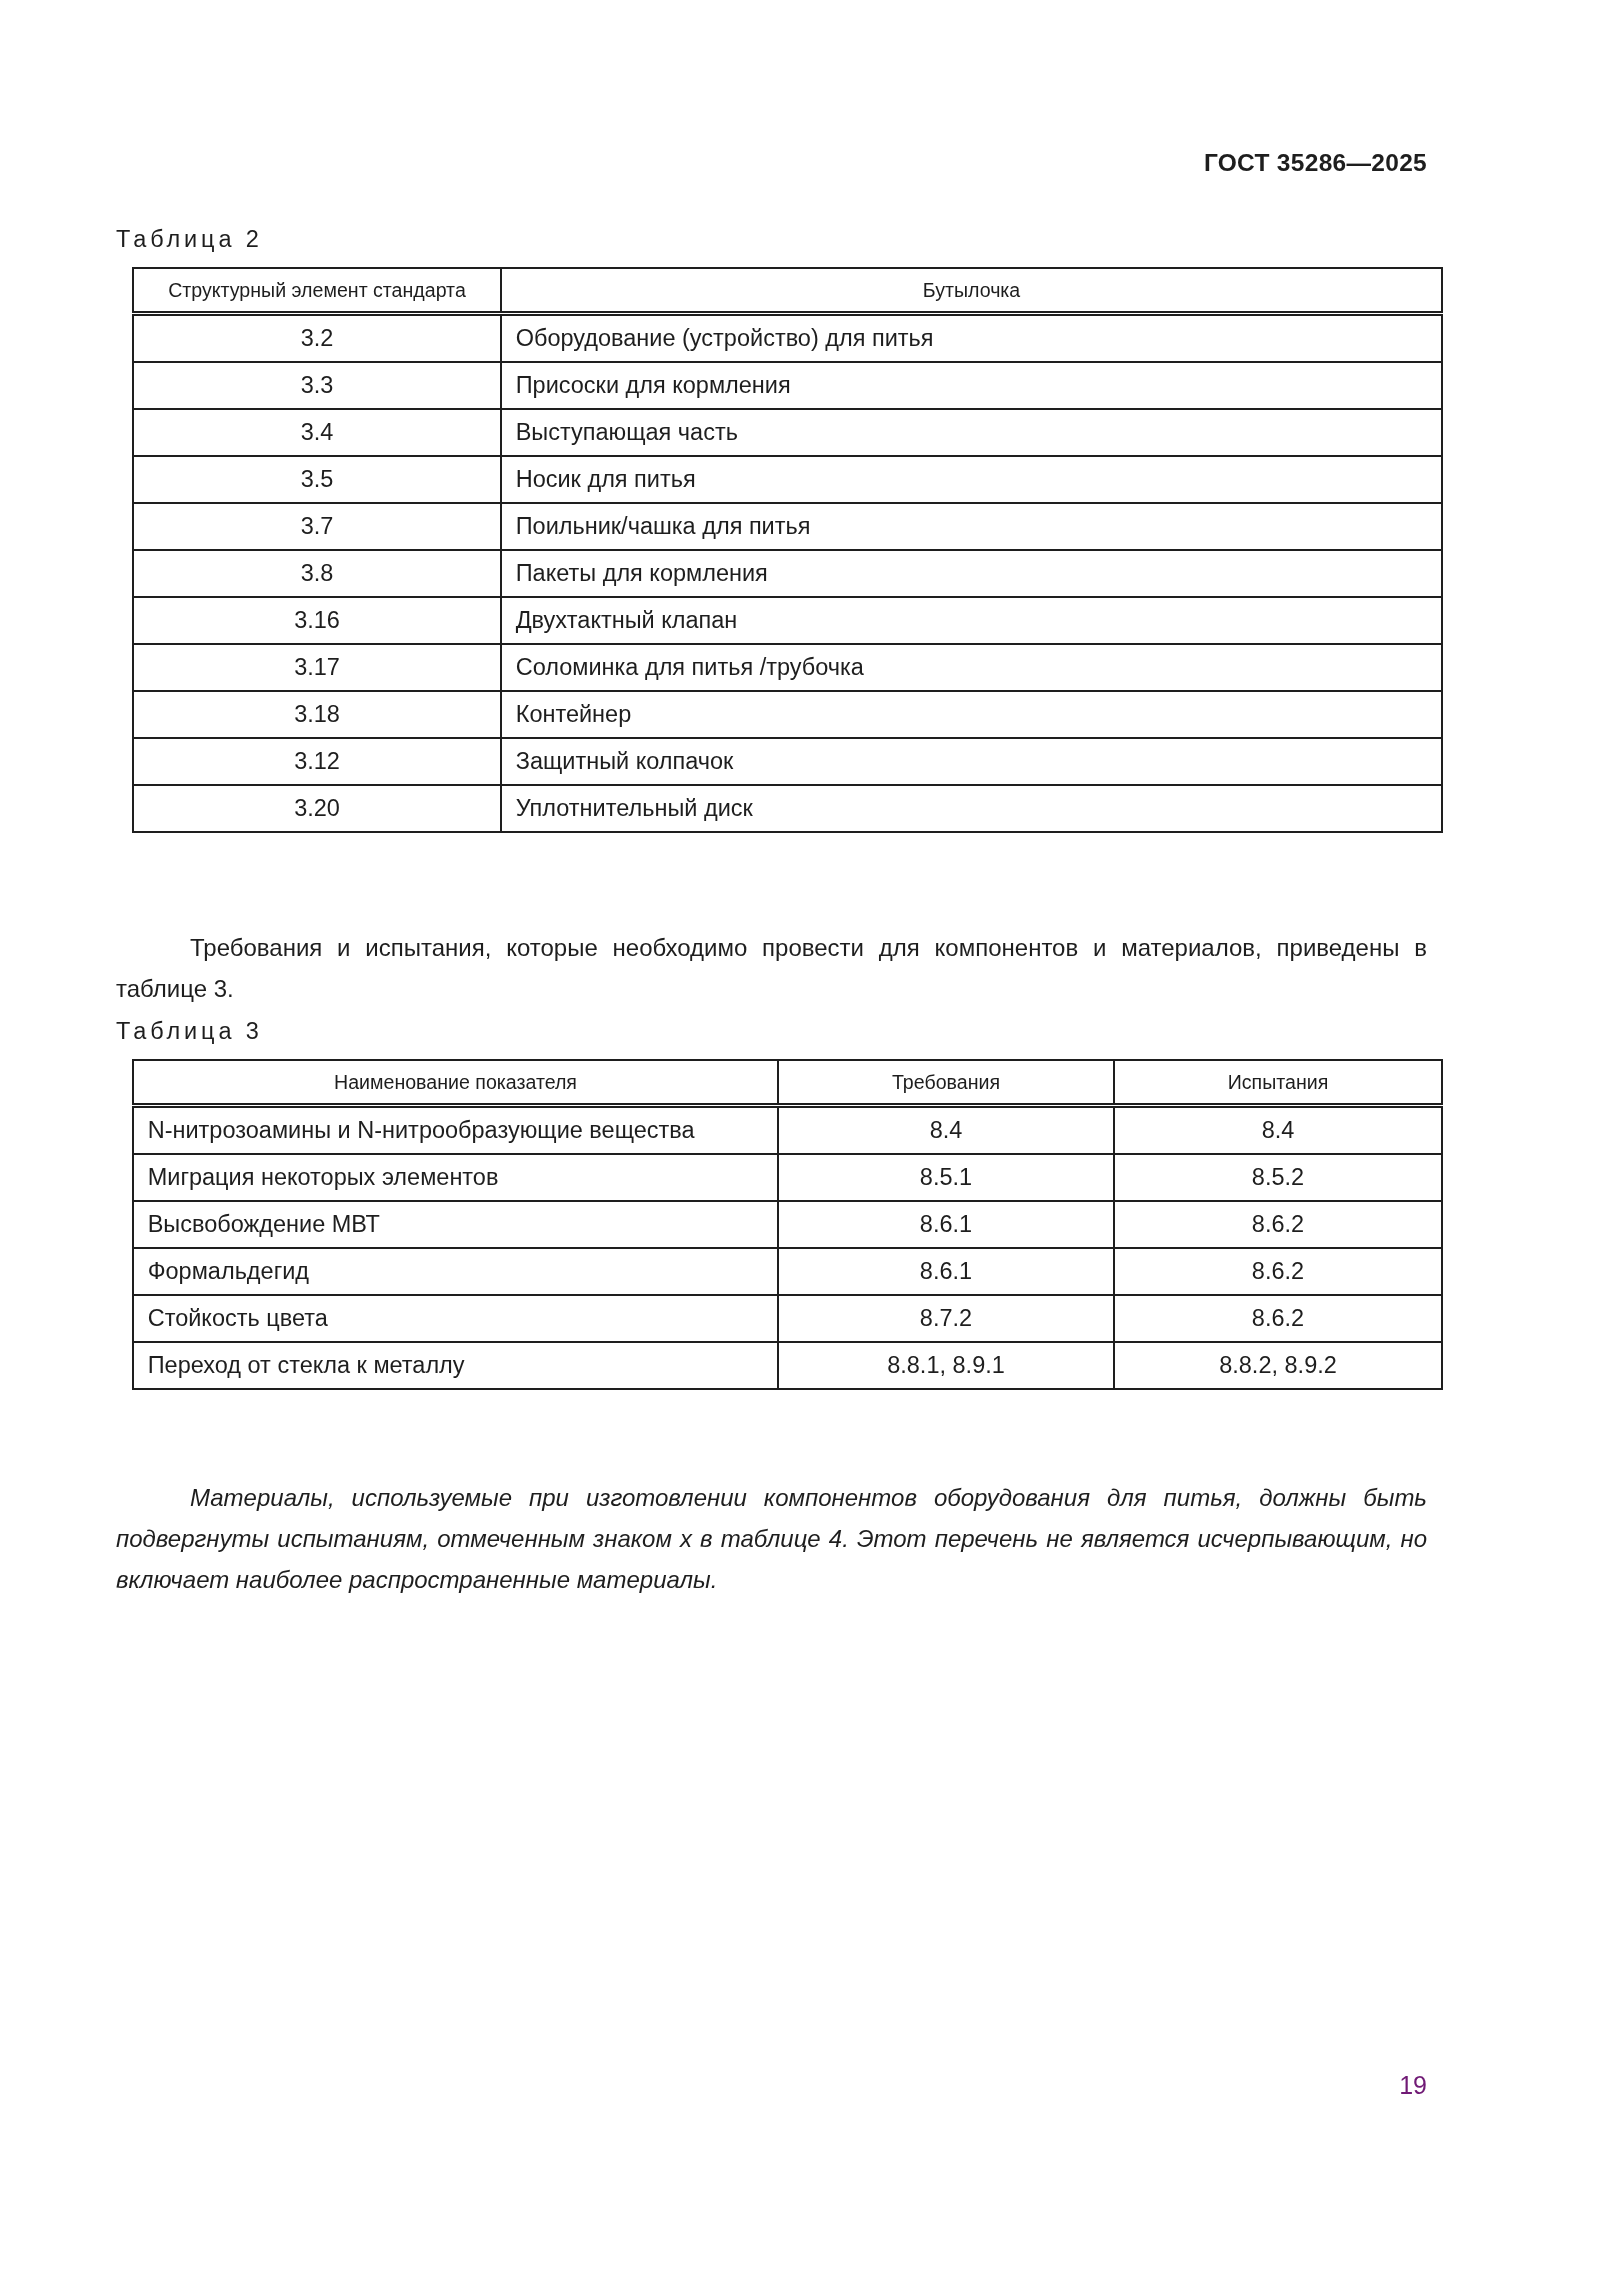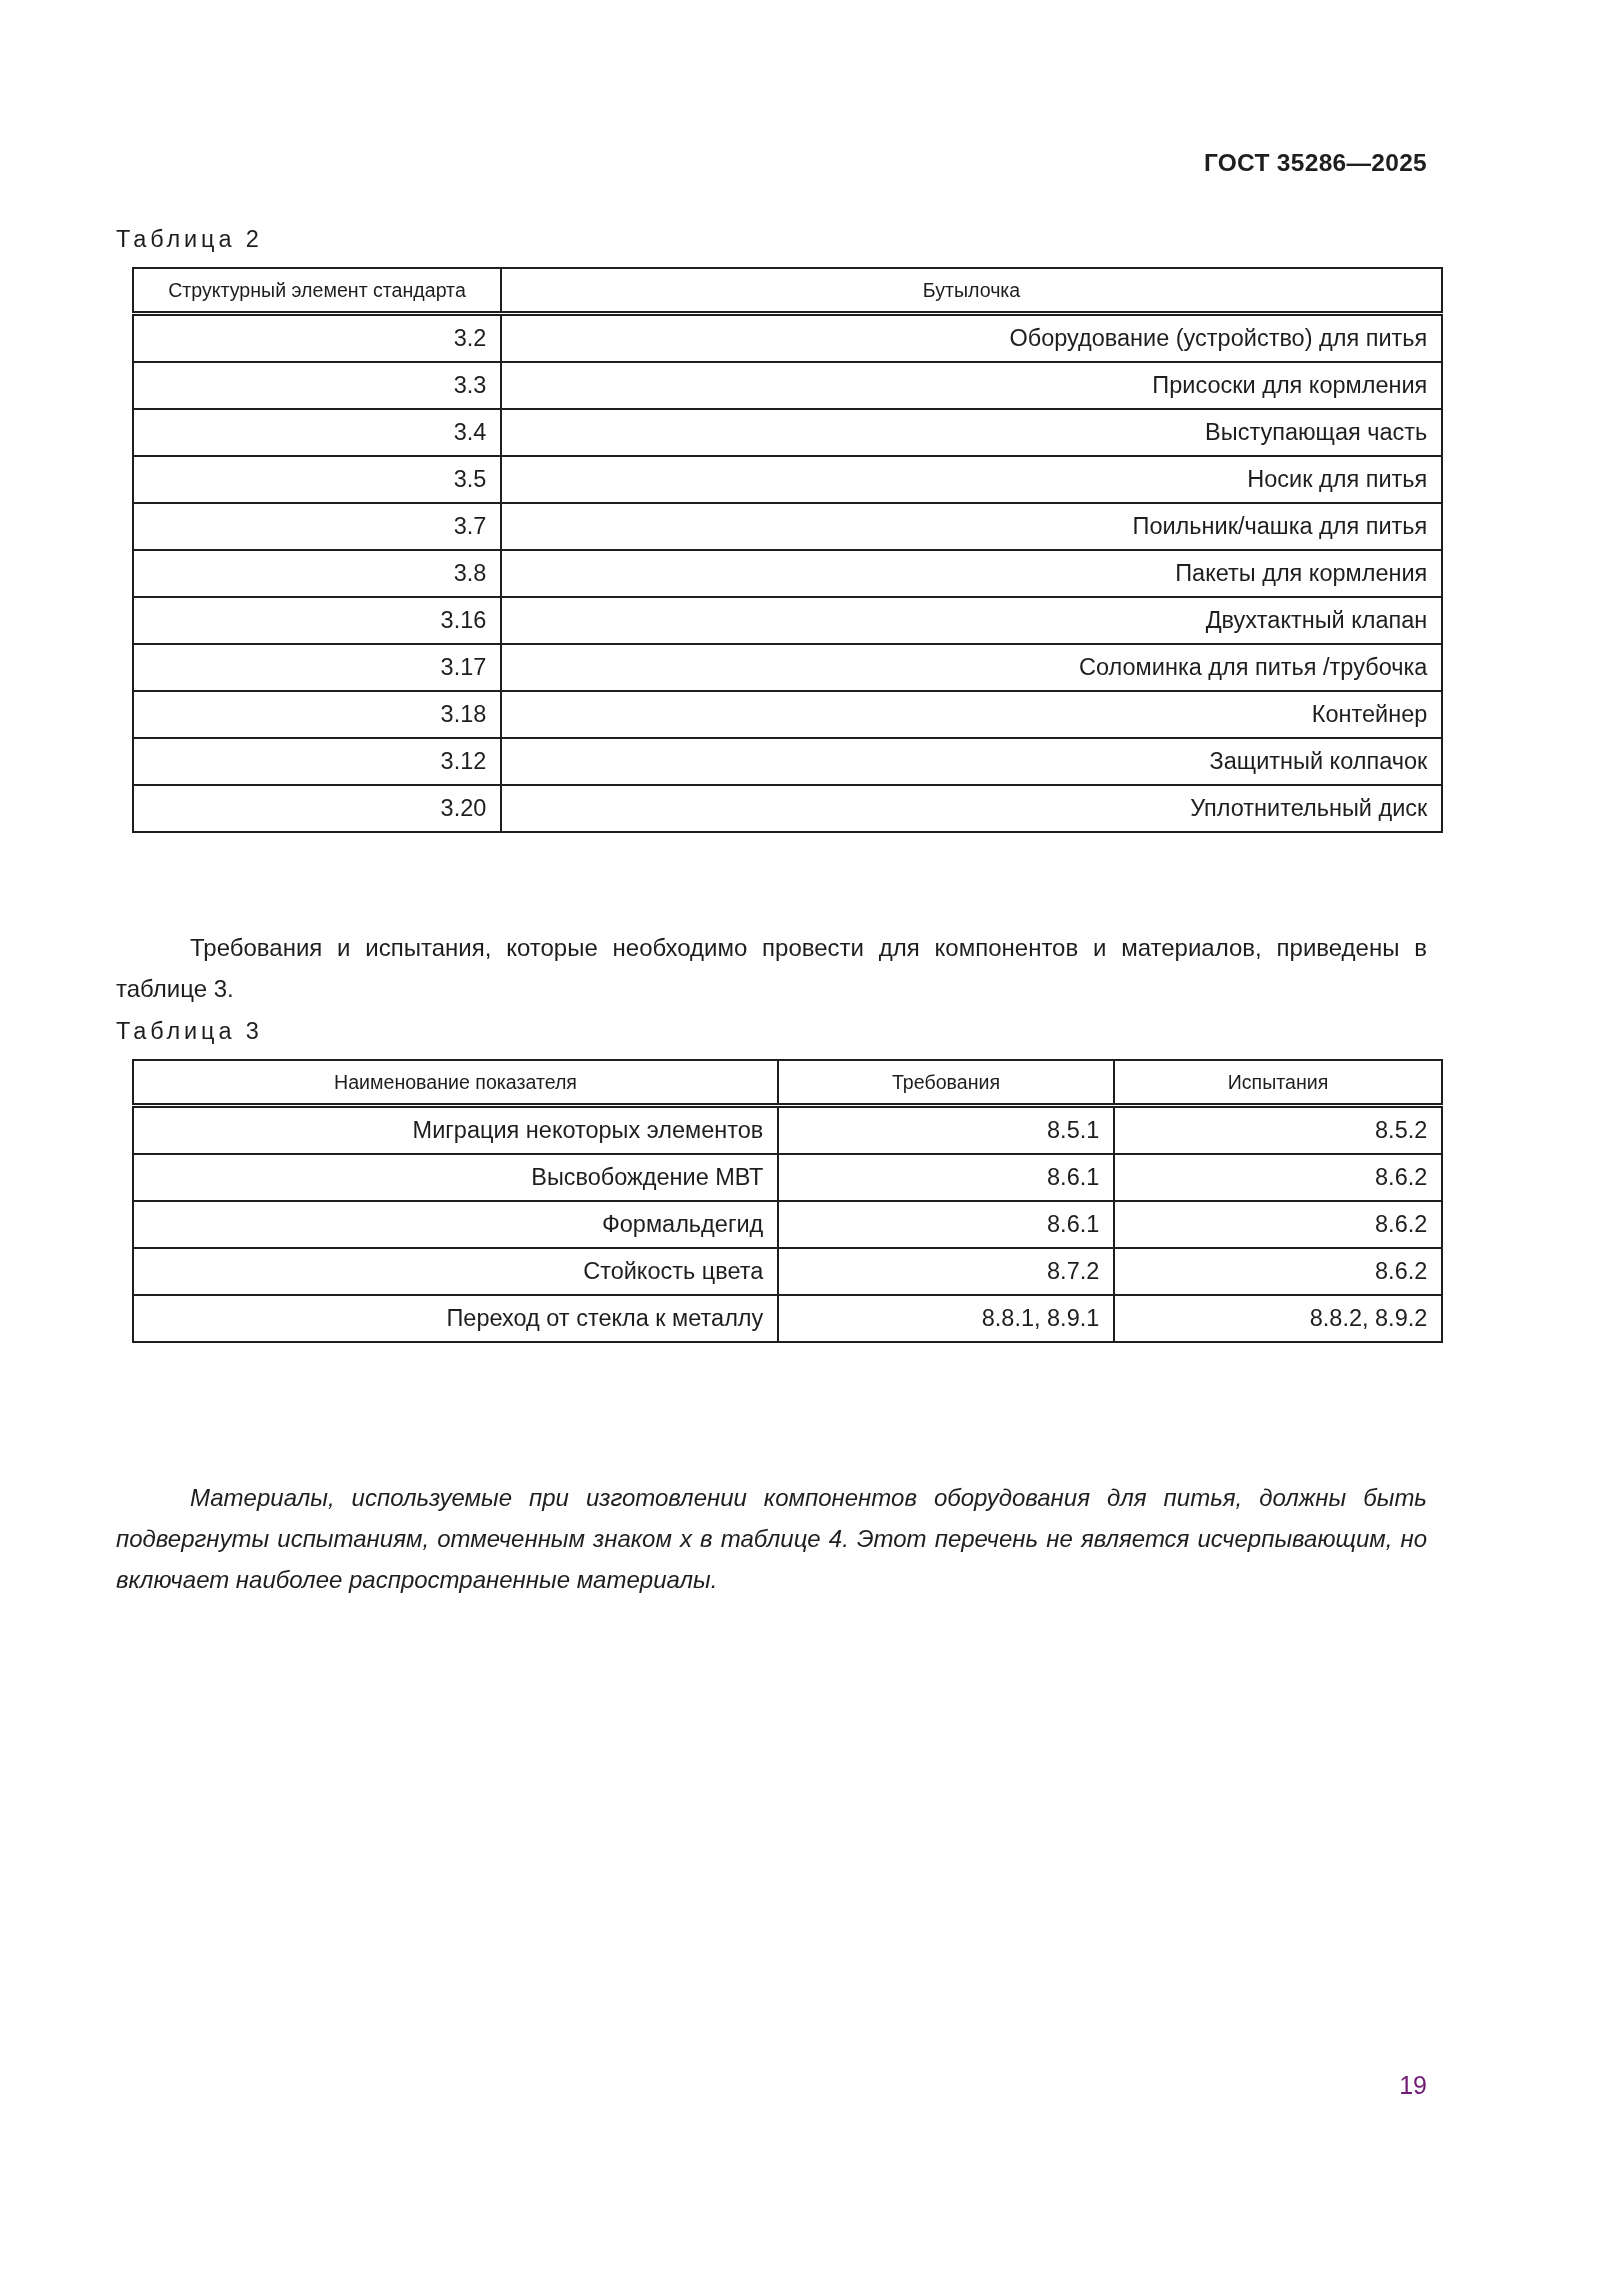--- a/index.html
+++ b/index.html
@@ -15,21 +15,21 @@
     position: absolute; left: 116px;
     font-size: 23.5px; letter-spacing: 3.9px; color: #1e1e1e;
   }
   table.gost {
     position: absolute; left: 132px; border-collapse: collapse;
     table-layout: fixed; width: 1311px;
     border: 2.9px solid #1e1e1e;
   }
   table.gost th, table.gost td {
     border-left: 2.5px solid #1e1e1e; border-right: 2.5px solid #1e1e1e;
-    padding: 0 13.7px; vertical-align: middle; white-space: nowrap; overflow: hidden; text-align: right;
+    padding: 0 13.7px; vertical-align: middle; white-space: nowrap; overflow: hidden;
   }
   table.gost th {
     font-weight: normal; font-size: 19.6px; height: 42px; text-align: center;
     border-bottom: 5.9px double #1e1e1e;
   }
   table.gost td {
     font-size: 23.5px; height: 45px; border-top: 2.9px solid #1e1e1e;
   }
   table.gost tbody tr:first-child td { border-top: none; }
   td.center { text-align: center; }
@@ -121,20 +121,25 @@
     </colgroup>
   <thead>
     <tr>
       <th>Наименование показателя</th>
       <th>Требования</th>
       <th>Испытания</th>
     </tr>
   </thead>
   <tbody>
     <tr>
+        <td class="left">N-нитрозоамины и N-нитрообразующие вещества</td>
+        <td class="center">8.4</td>
+        <td class="center">8.4</td>
+      </tr>
+    <tr>
         <td class="left">Миграция некоторых элементов</td>
         <td class="center">8.5.1</td>
         <td class="center">8.5.2</td>
       </tr>
     <tr>
         <td class="left">Высвобождение МВТ</td>
         <td class="center">8.6.1</td>
         <td class="center">8.6.2</td>
       </tr>
     <tr>

